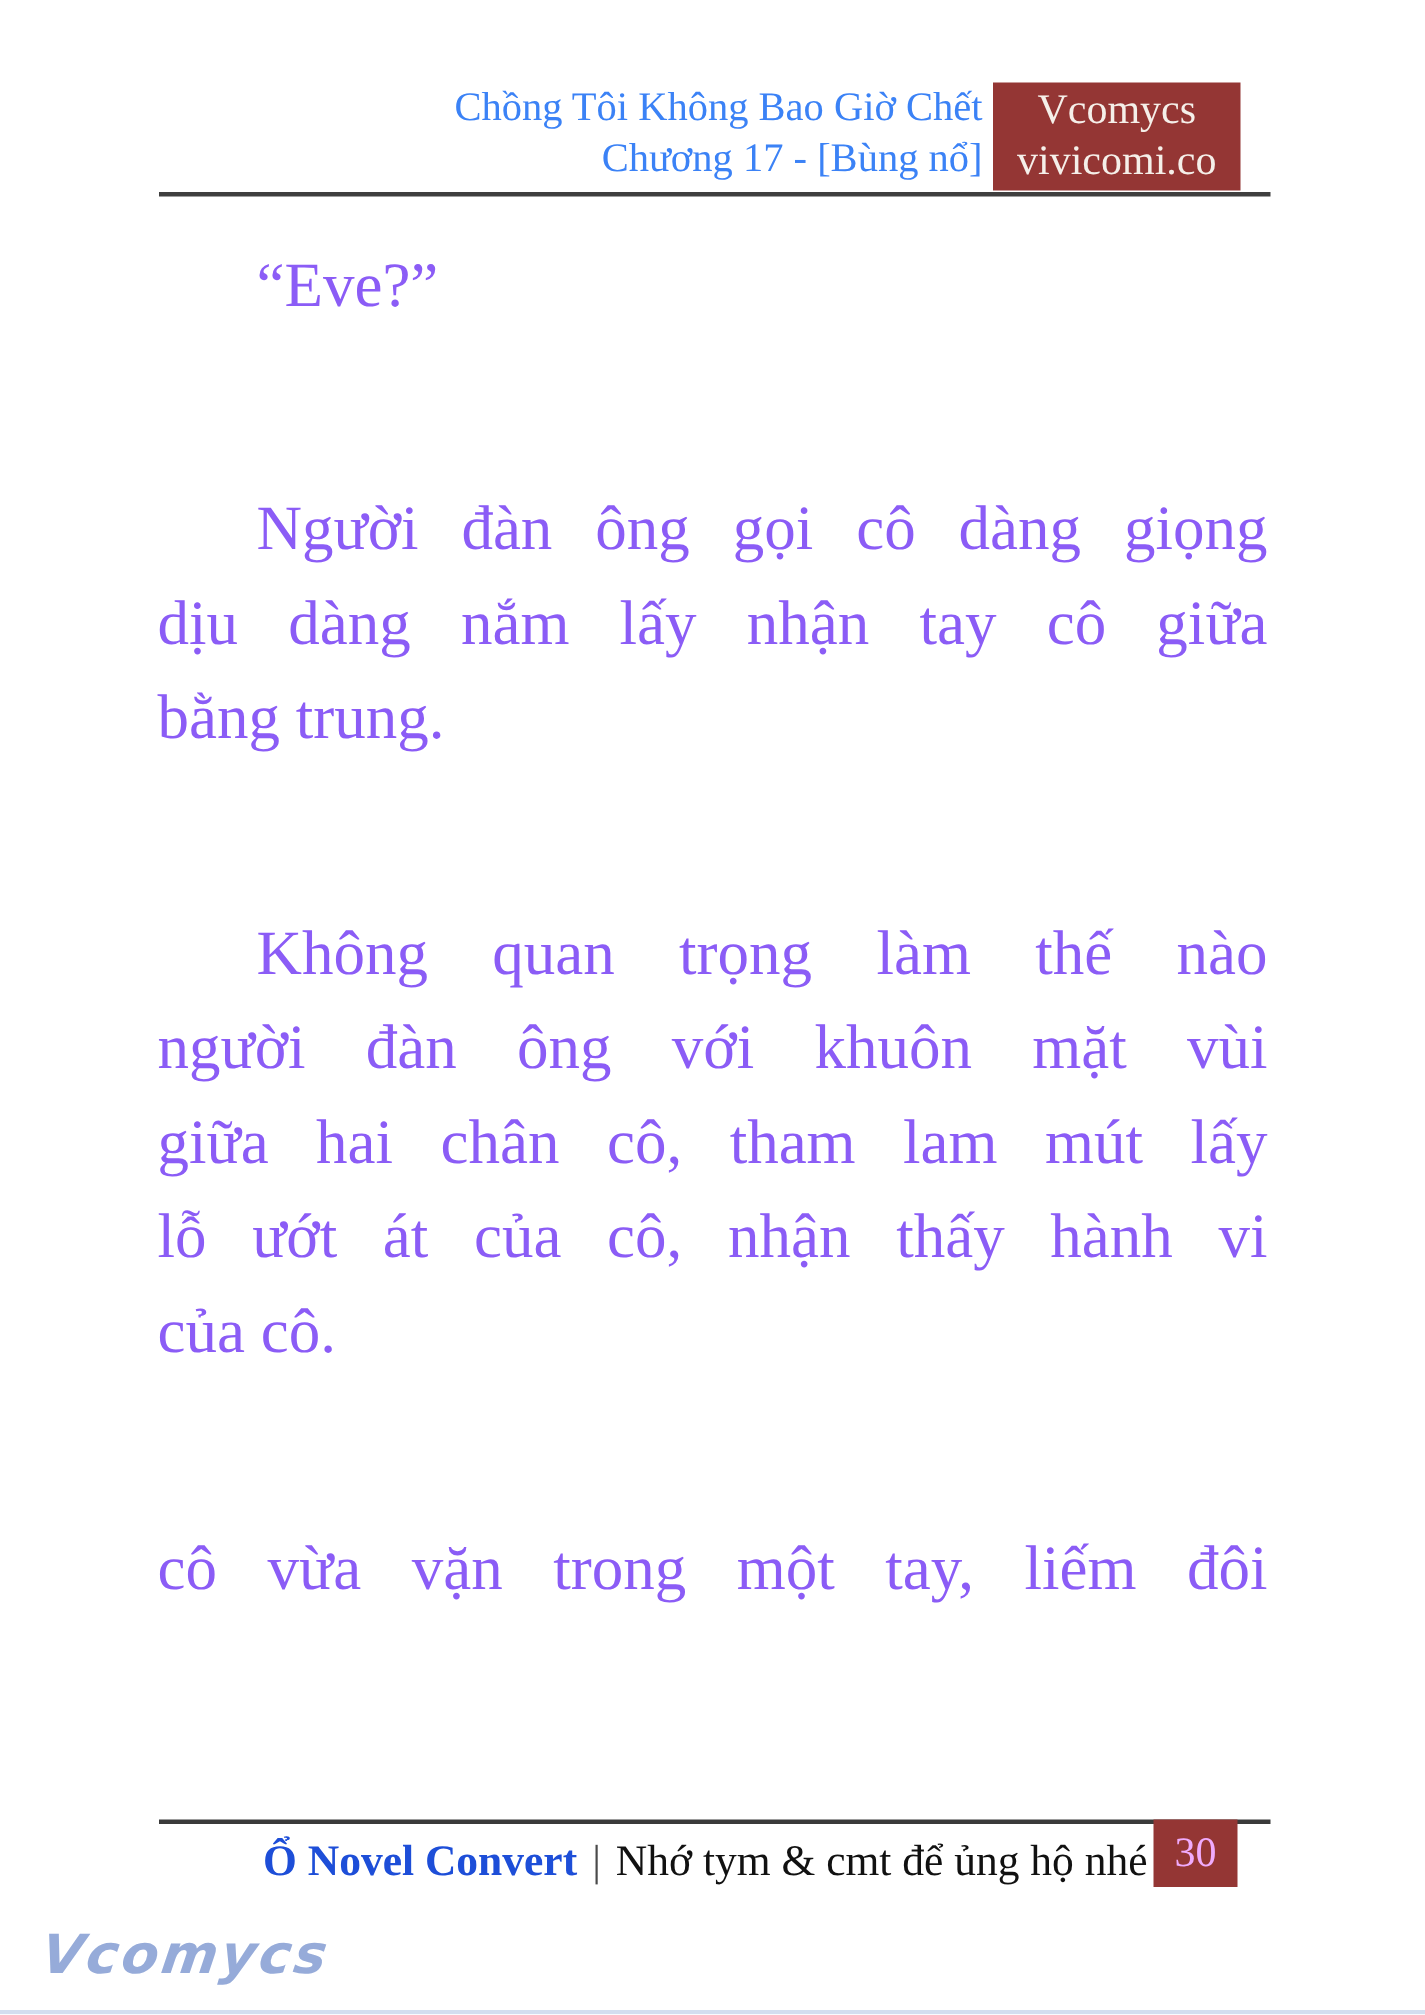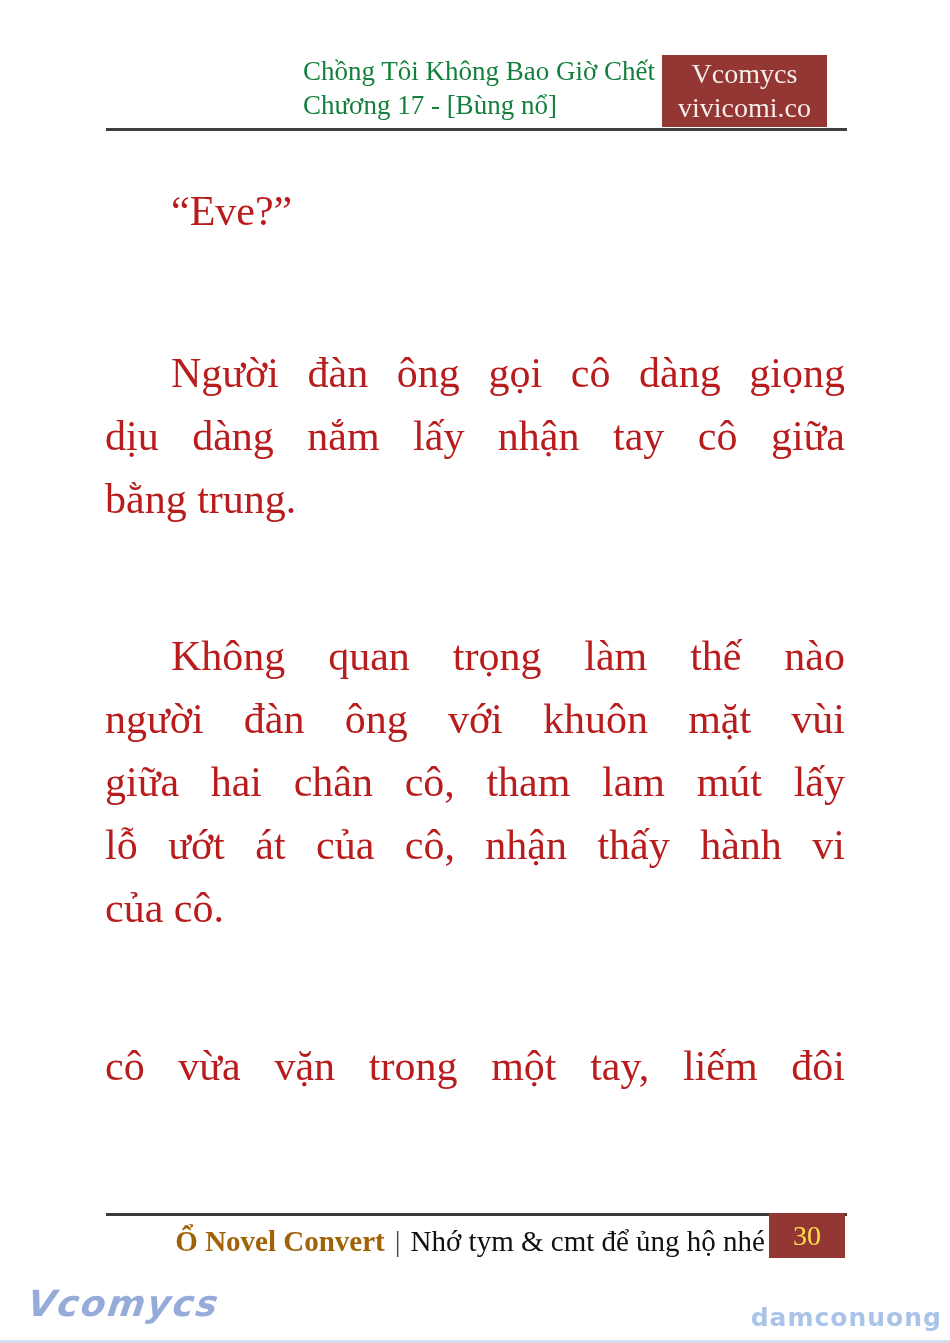--- a/index.html
+++ b/index.html
@@ -8,23 +8,23 @@
     width:950px;height:1343px;
     background:#ffffff;
     overflow:hidden;
     font-family:"Liberation Serif", serif;
     color:#111111;
   }
 
   
   .header-text{
     position:absolute;top:54px;right:295px;
-    text-align:left;
+    text-align:right;
     font-size:27px;line-height:34px;
-    color:#15803d;
+    color:#3b82f6;
     white-space:nowrap;
   }
   .brand-box{
     position:absolute;left:662px;top:55px;
     width:165px;height:72px;
     background:#943634;
     color:#f5efe9;
     display:flex;flex-direction:column;
     align-items:center;justify-content:center;
     font-size:28px;line-height:34px;
@@ -33,22 +33,21 @@
   .header-rule{
     position:absolute;left:106px;top:128px;
     width:741px;height:3px;
     background:#3f3f3f;
   }
 
   
   .body-text{
     position:absolute;left:105px;top:160px;width:740px;
     font-size:42px;line-height:63px;
-    color:#b91c1c;
-    margin-top:20px;
+    color:#8b5cf6;
   }
   .para{margin:0;}
   .para .line{
     text-align:justify;
     text-align-last:justify;
   }
   .para .line.first{text-indent:66px;}
   .para .line.end{text-align-last:left;}
   .gap-a{margin-bottom:99px;}
   .gap-b{margin-bottom:94px;}
@@ -59,27 +58,27 @@
     position:absolute;left:106px;top:1213px;
     width:741px;height:3px;
     background:#3a3a3a;
   }
   .footer-text{
     position:absolute;top:1219px;right:185px;
     font-size:29px;line-height:44px;
     white-space:nowrap;
     color:#111;
   }
-  .footer-credit{color:#a16207;font-weight:bold;}
+  .footer-credit{color:#1d4ed8;font-weight:bold;}
   .footer-sep{color:#4a4a4a;margin:0 10px;}
   .page-number-box{
     position:absolute;left:769px;top:1213px;
-    width:76px;height:45px;
+    width:56px;height:45px;
     background:#943634;
-    color:#fde047;
+    color:#f0abfc;
     display:flex;align-items:center;justify-content:center;
     font-size:28px;
   }
 
   
   .logo-watermark{
     position:absolute;left:28px;top:1283px;
     font-family:"DejaVu Sans", sans-serif;
     font-style:italic;font-weight:bold;
     font-size:36px;letter-spacing:2px;
@@ -148,16 +147,15 @@
 
   <div class="footer-text">
     <span class="footer-credit">Ổ Novel Convert</span><span class="footer-sep">|</span><span>Nhớ tym &amp; cmt để ủng hộ nhé</span>
   </div>
 
   <div class="page-number-box">
     <span>30</span>
   </div>
 
   <div class="logo-watermark">Vcomycs</div>
-  <div class="damconuong-watermark">damconuong</div>
   <div class="bottom-strip"></div>
 
 </div>
 
 </body></html>

